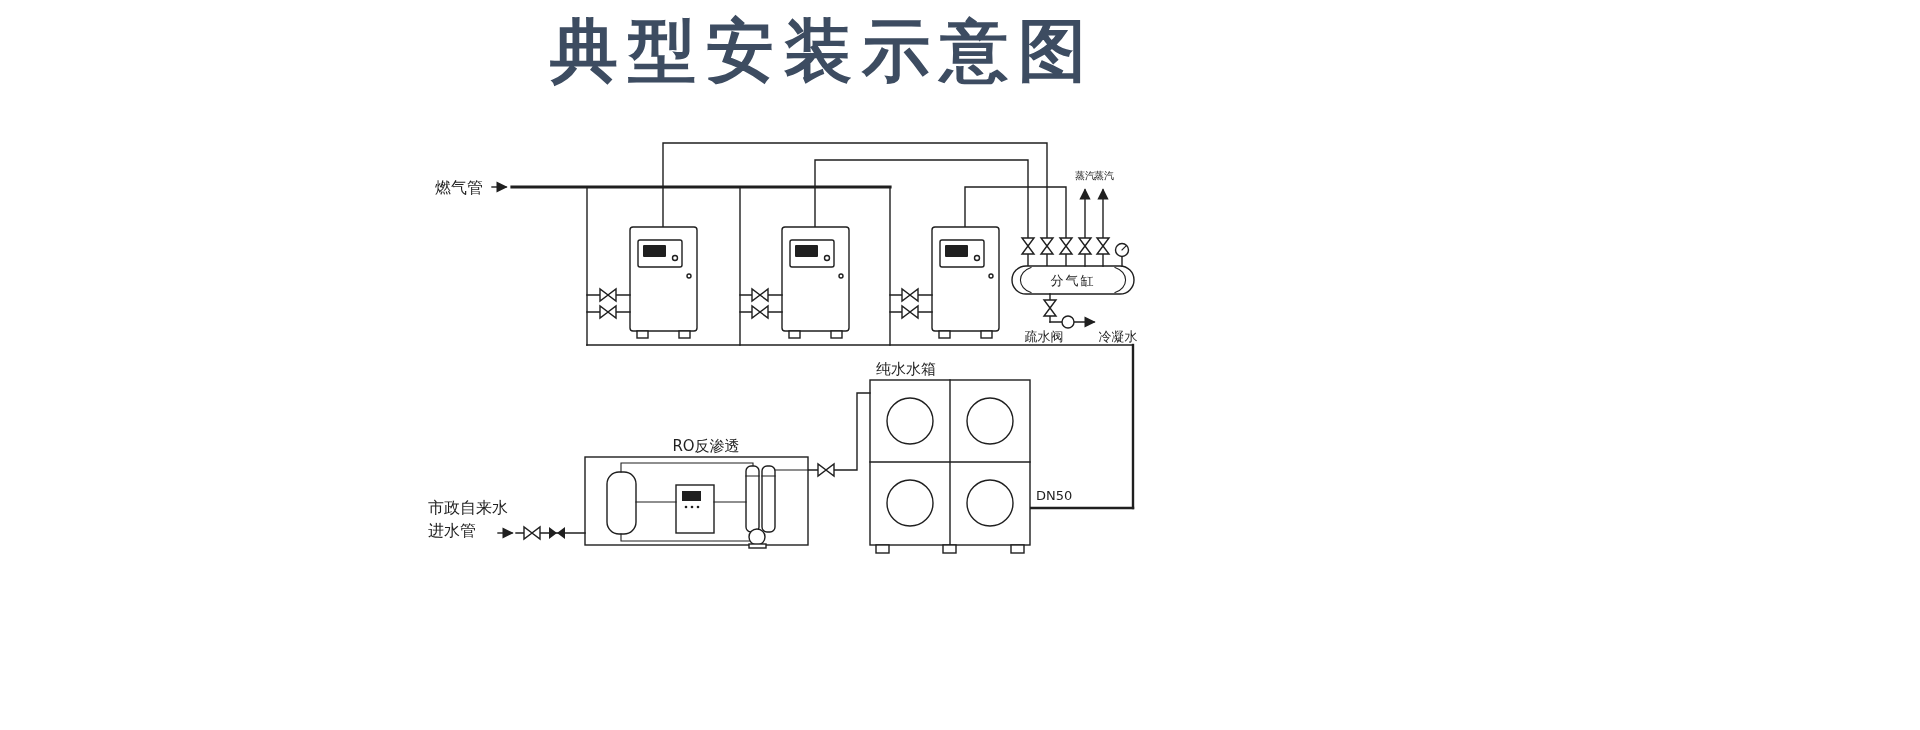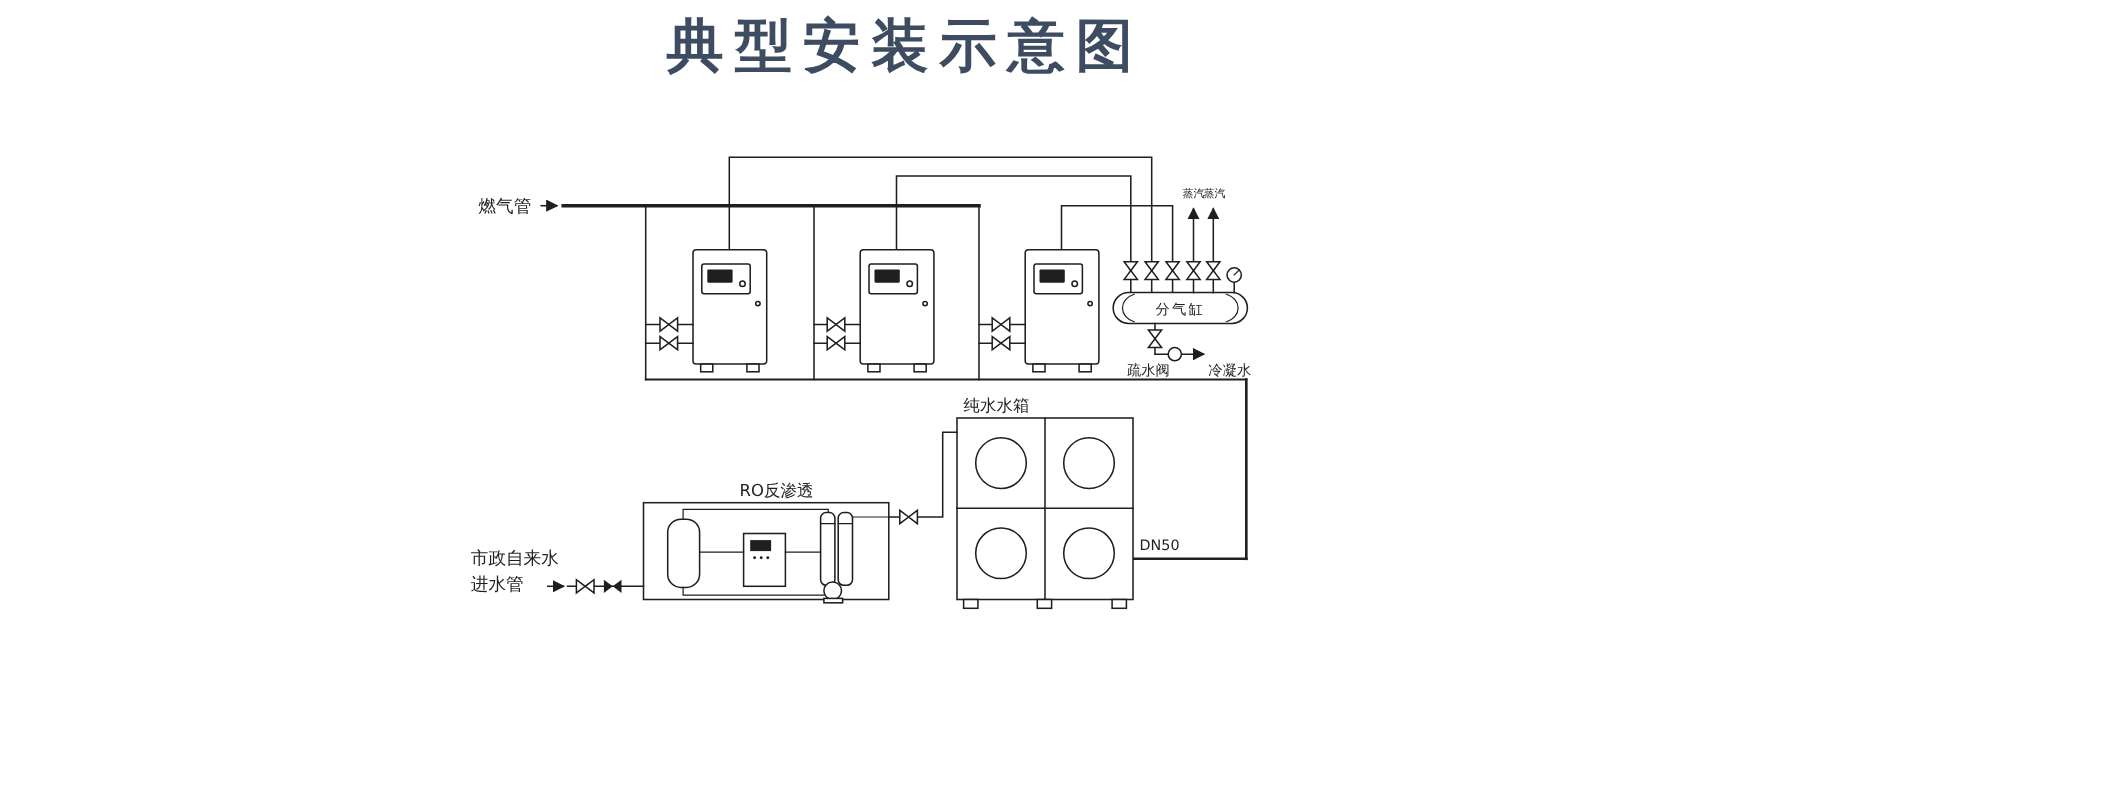--- a/index.html
+++ b/index.html
@@ -5,21 +5,21 @@
   :root{
     --title:#3d4c61;
     --line:#1f1f1f;
     --bg:#ffffff;
   }
   html,body{margin:0;padding:0;background:#fff;}
   .stage{position:relative;width:1920px;height:730px;background:var(--bg);overflow:hidden;}
   .title{
     position:absolute;left:823px;top:14px;transform:translateX(-50%);
     font-family:"DejaVu Sans","Liberation Sans",sans-serif;
-    font-weight:900;font-size:52px;line-height:1.1;
+    font-weight:900;font-size:68px;line-height:1.1;
     color:var(--title);letter-spacing:10px;white-space:nowrap;
   }
   svg{position:absolute;left:0;top:0;}
   .ln{stroke:var(--line);stroke-width:1.4;fill:none;stroke-linecap:square;}
   .thick{stroke-width:3.2;}
   .med{stroke-width:2.4;}
   .thin{stroke-width:1.1;}
   .box{fill:#fff;stroke:var(--line);stroke-width:1.4;}
   .fill-dark{fill:var(--line);stroke:none;}
   text{fill:var(--line);stroke:none;font-family:"DejaVu Sans","Liberation Sans",sans-serif;}

